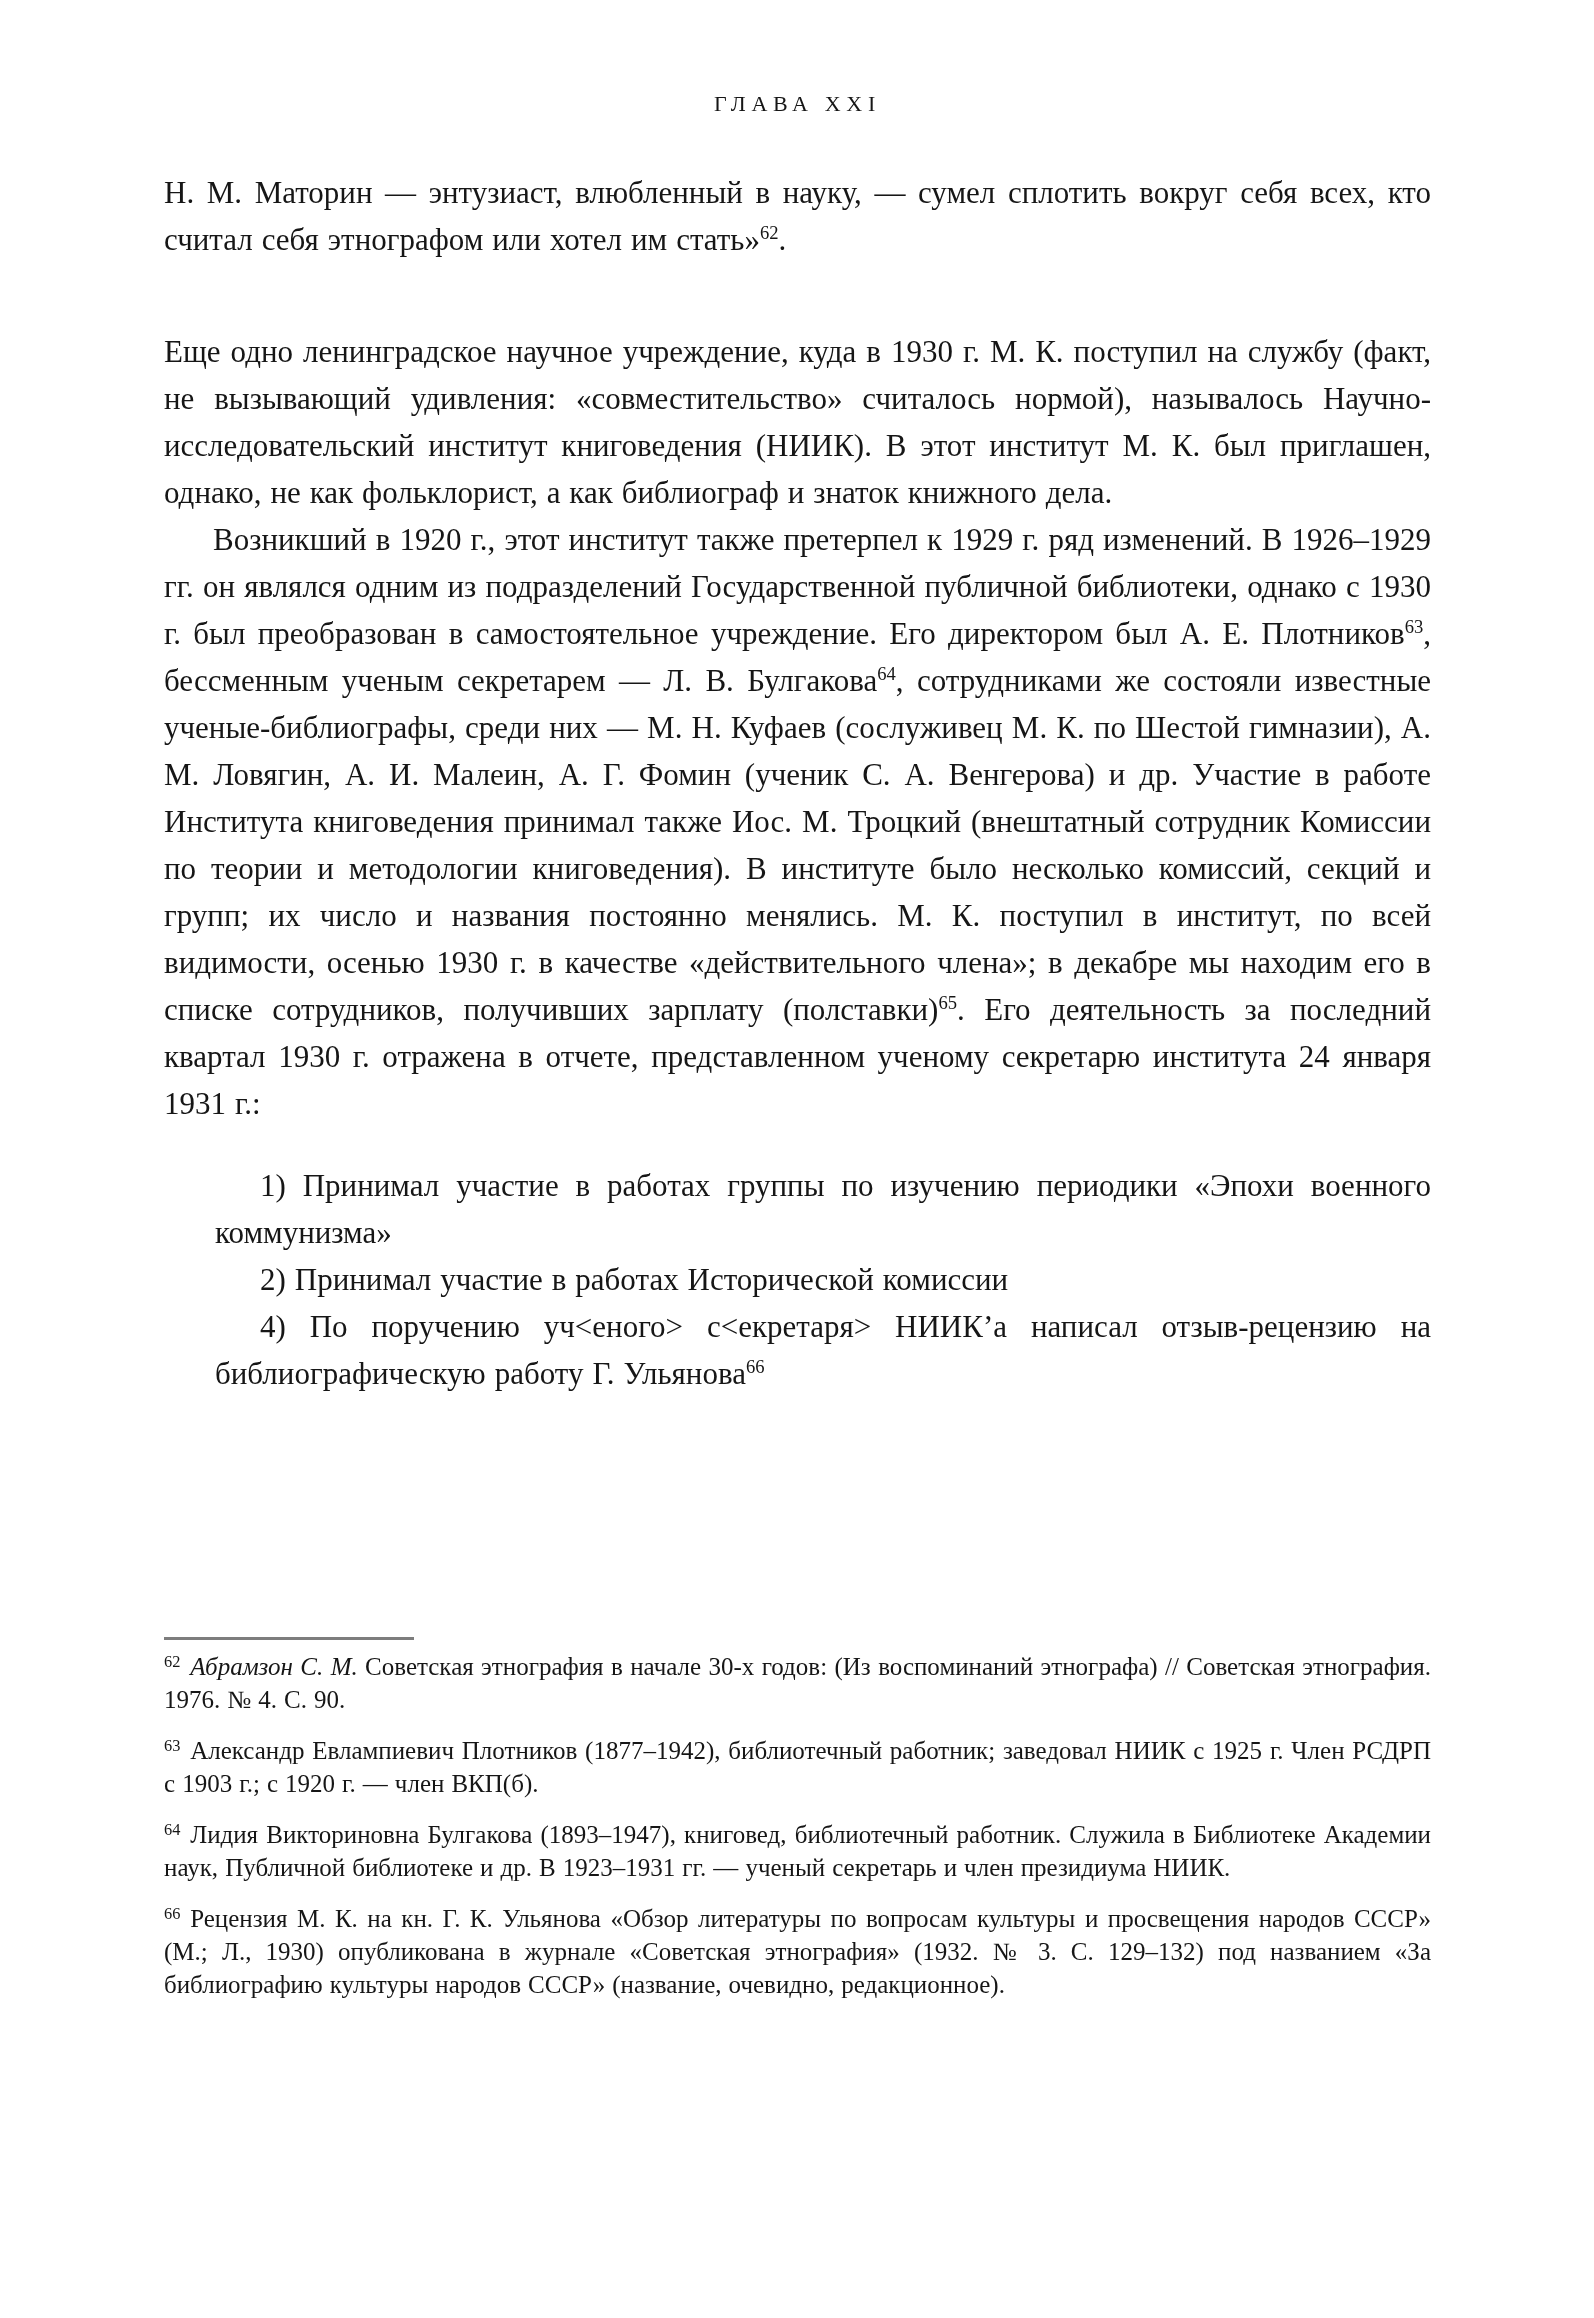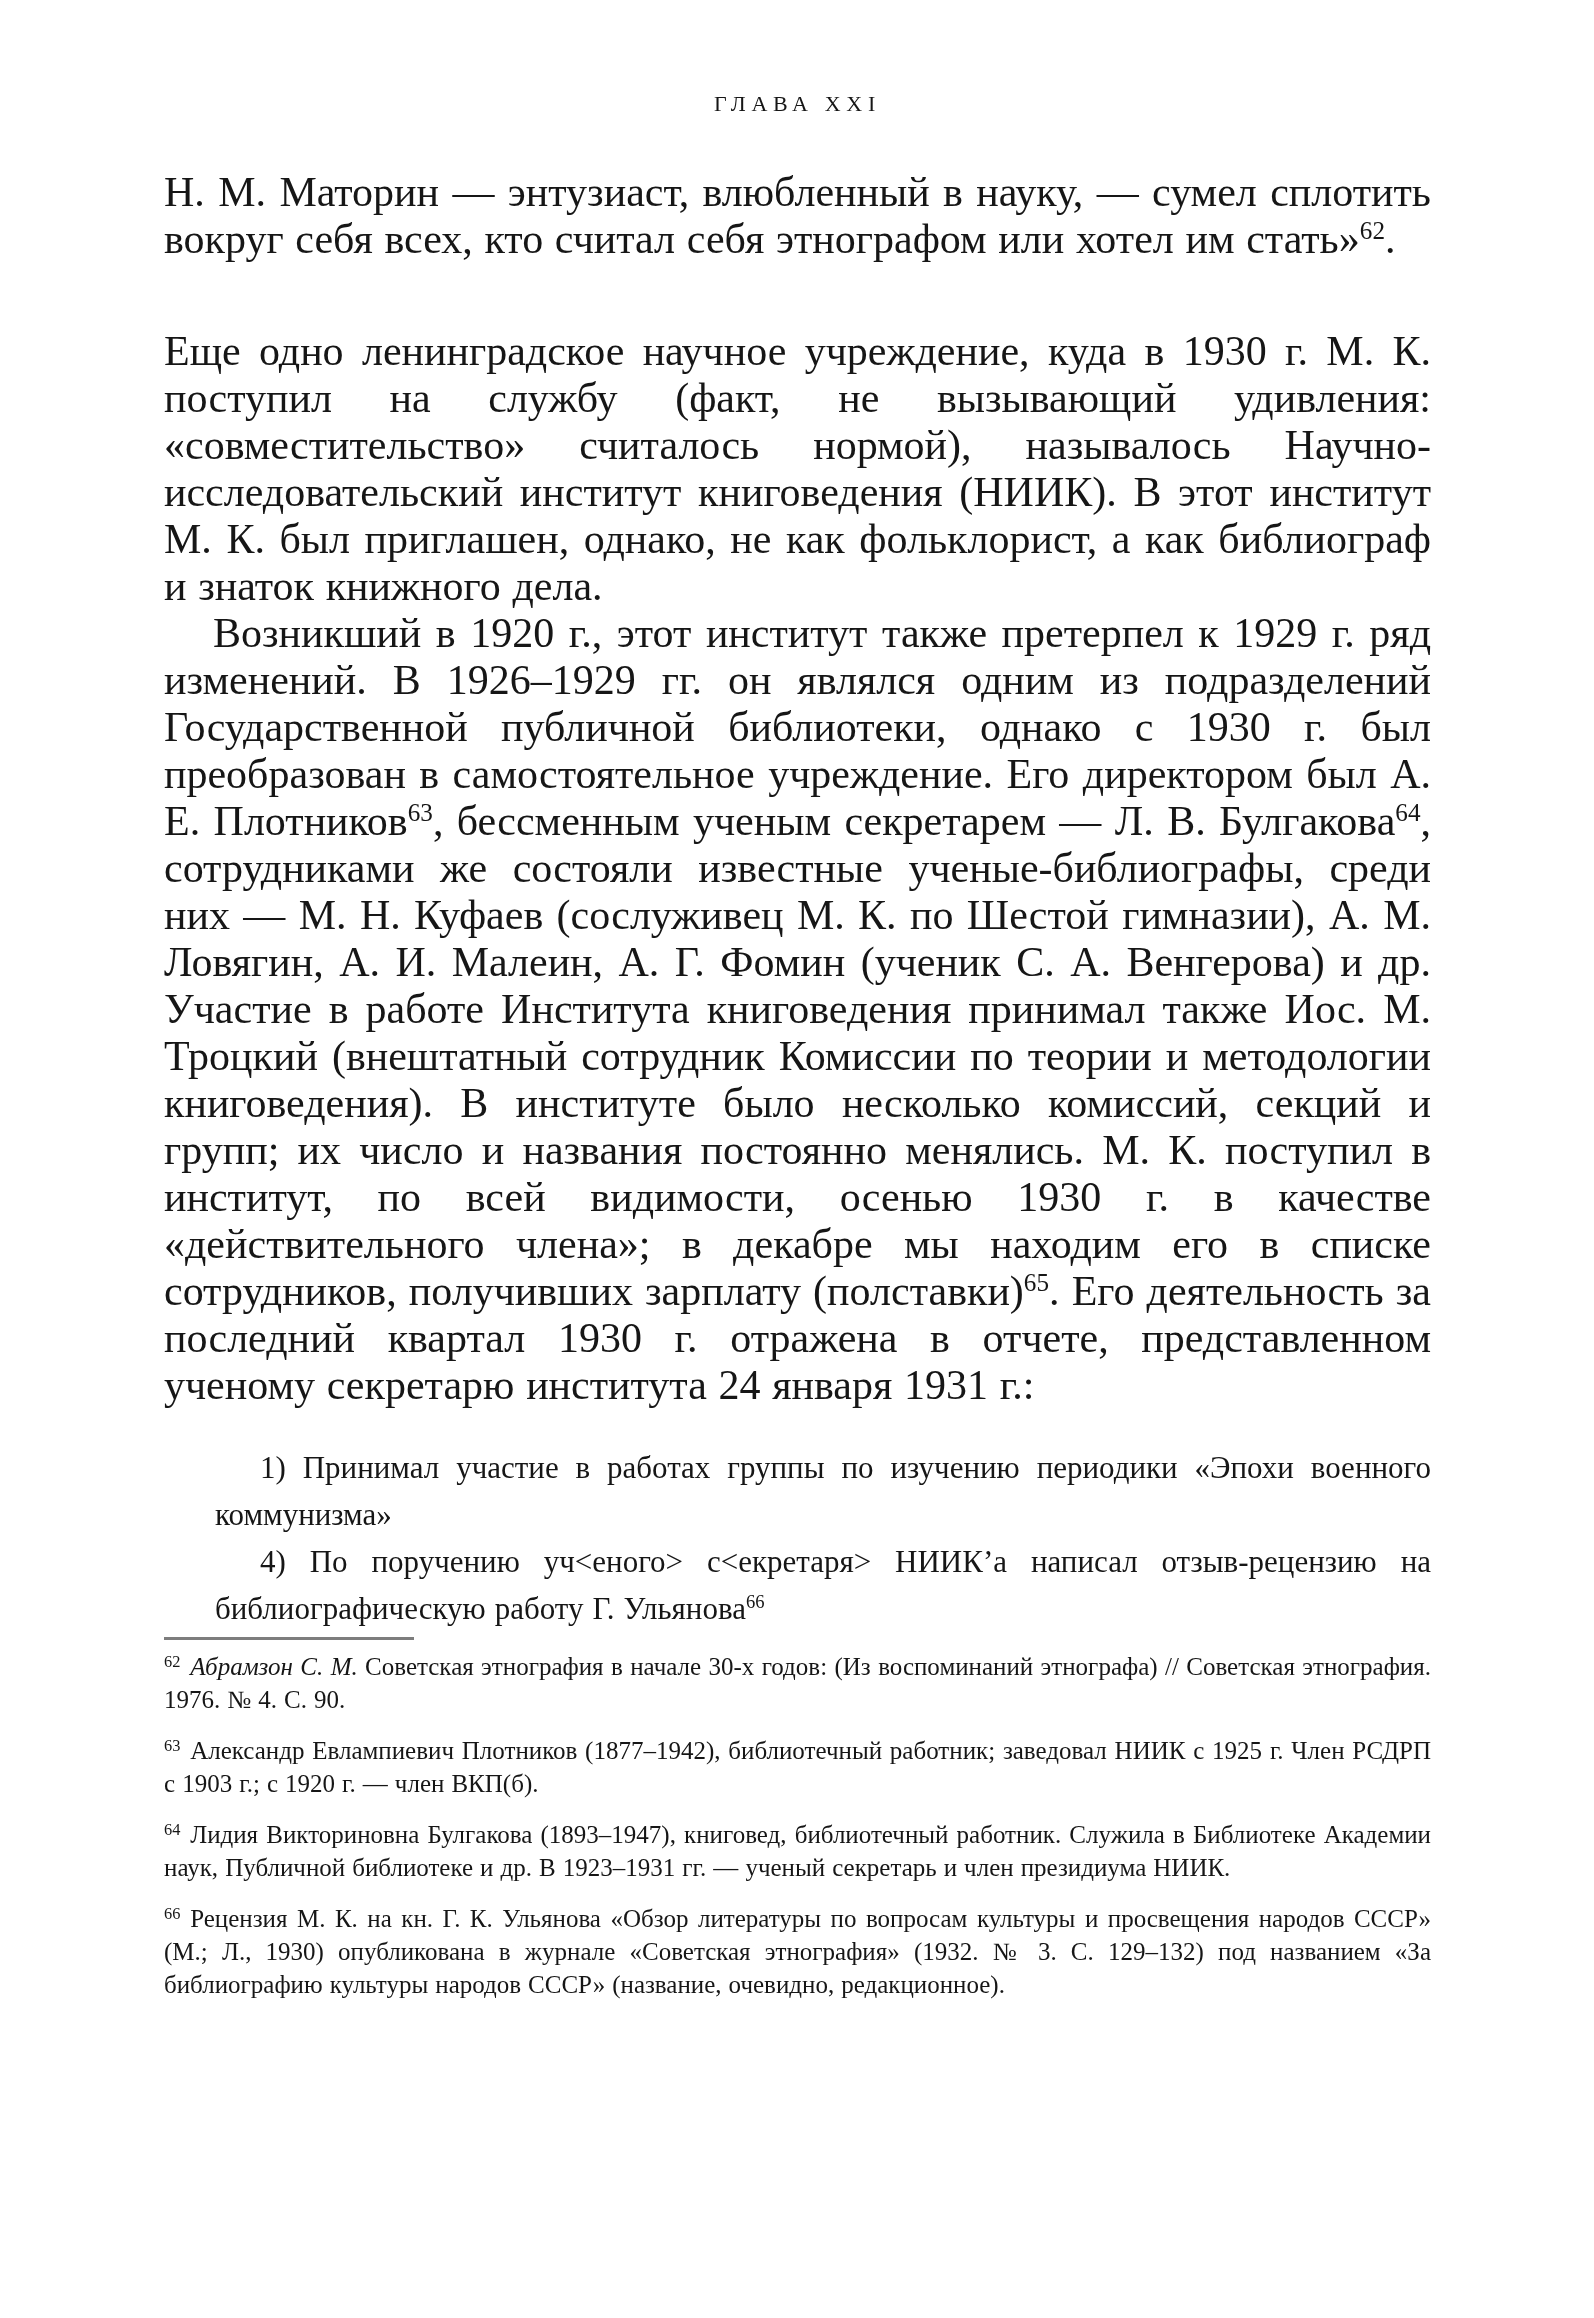--- a/index.html
+++ b/index.html
@@ -25,21 +25,21 @@
   }
   .chapter-header{
     text-align:center;
     font-size:22px;
     line-height:24.5px;
     letter-spacing:5.7px;
     margin-bottom:52px;
     white-space:nowrap;
   }
   .para{
-    font-size:42px;
+    font-size:31px;
     line-height:47px;
     text-align:justify;
     word-spacing:1.2px;
     hyphens:auto;
     -webkit-hyphens:auto;
   }
   .para.spaced{margin-top:65px;}
   .para.indent{text-indent:49px;}
   .quote-list{
     margin-top:35px;
@@ -110,20 +110,21 @@
     <div class="chapter-header">ГЛАВА XXI</div>
 
     <p class="para">Н. М. Маторин — энтузиаст, влюбленный в науку, — сумел сплотить вокруг себя всех, кто считал себя этнографом или хотел им стать»<sup class="run-sup">62</sup>.</p>
 
     <p class="para spaced">Еще одно ленинградское научное учреждение, куда в 1930 г. М. К. поступил на службу (факт, не вызывающий удивления: «совместительство» считалось нормой), называлось Научно-исследовательский институт книговедения (НИИК). В этот институт М. К. был приглашен, однако, не как фольклорист, а как библиограф и знаток книжного дела.</p>
 
     <p class="para indent">Возникший в 1920 г., этот институт также претерпел к 1929 г. ряд изменений. В 1926–1929 гг. он являлся одним из подразделений Государственной публичной библиотеки, однако с 1930 г. был преобразован в самостоятельное учреждение. Его директором был А. Е. Плотников<sup class="run-sup">63</sup>, бессменным ученым секретарем — Л. В. Булгакова<sup class="run-sup">64</sup>, сотрудниками же состояли известные ученые-библиографы, среди них — М. Н. Куфаев (сослуживец М. К. по Шестой гимназии), А. М. Ловягин, А. И. Малеин, А. Г. Фомин (ученик С. А. Венгерова) и др. Участие в работе Института книговедения принимал также Иос. М. Троцкий (внештатный сотрудник Комиссии по теории и методологии книговедения). В институте было несколько комиссий, секций и групп; их число и названия постоянно менялись. М. К. поступил в институт, по всей видимости, осенью 1930 г. в качестве «действительного члена»; в декабре мы находим его в списке сотрудников, получивших зарплату (полставки)<sup class="run-sup">65</sup>. Его деятельность за последний квартал 1930 г. отражена в отчете, представленном ученому секретарю института 24 января 1931 г.:</p>
 
     <div class="quote-list">
       <p class="list-item">1) Принимал участие в работах группы по изучению периодики «Эпохи военного коммунизма»</p>
+      <p class="list-item">2) Принимал участие в работах Исторической комиссии</p>
       <p class="list-item">4) По поручению уч&lt;еного&gt; с&lt;екретаря&gt; НИИК’а написал отзыв-рецензию на библиографическую работу Г. Ульянова<sup class="run-sup">66</sup></p>
     </div>
 
   </div>
 
   <div class="footnotes">
 
     <div class="footnote-rule"></div>
 
     <p class="footnote">

